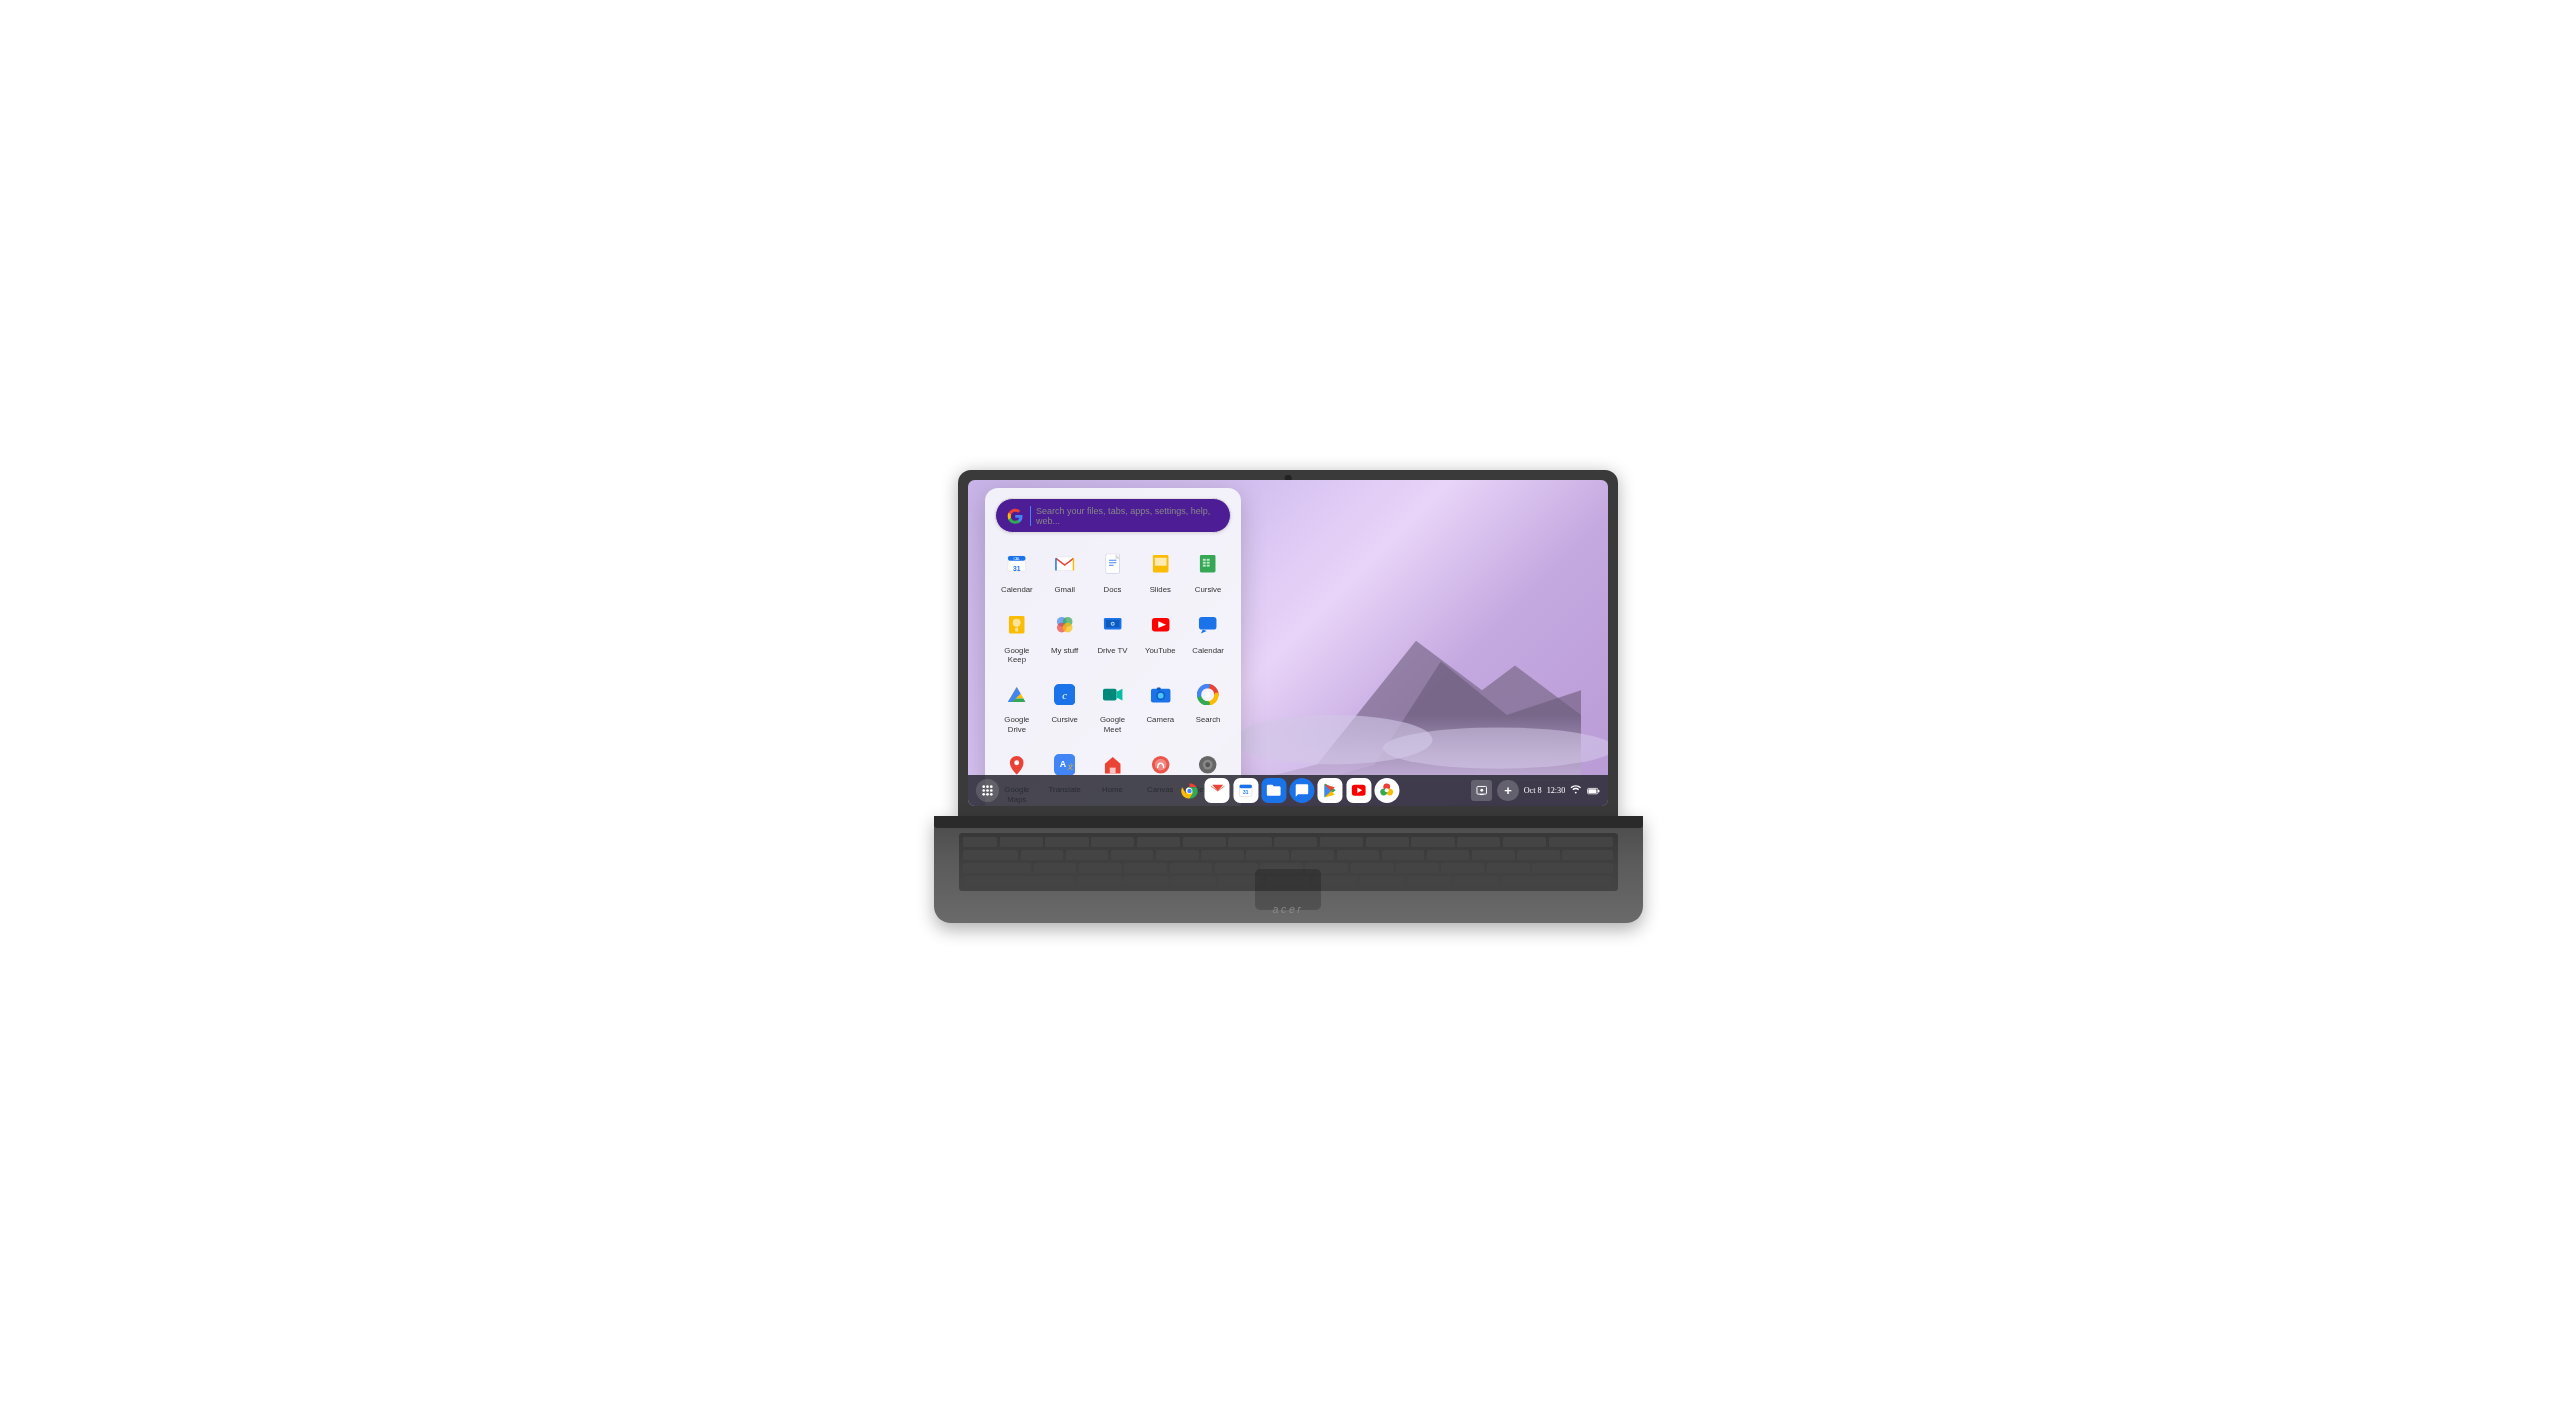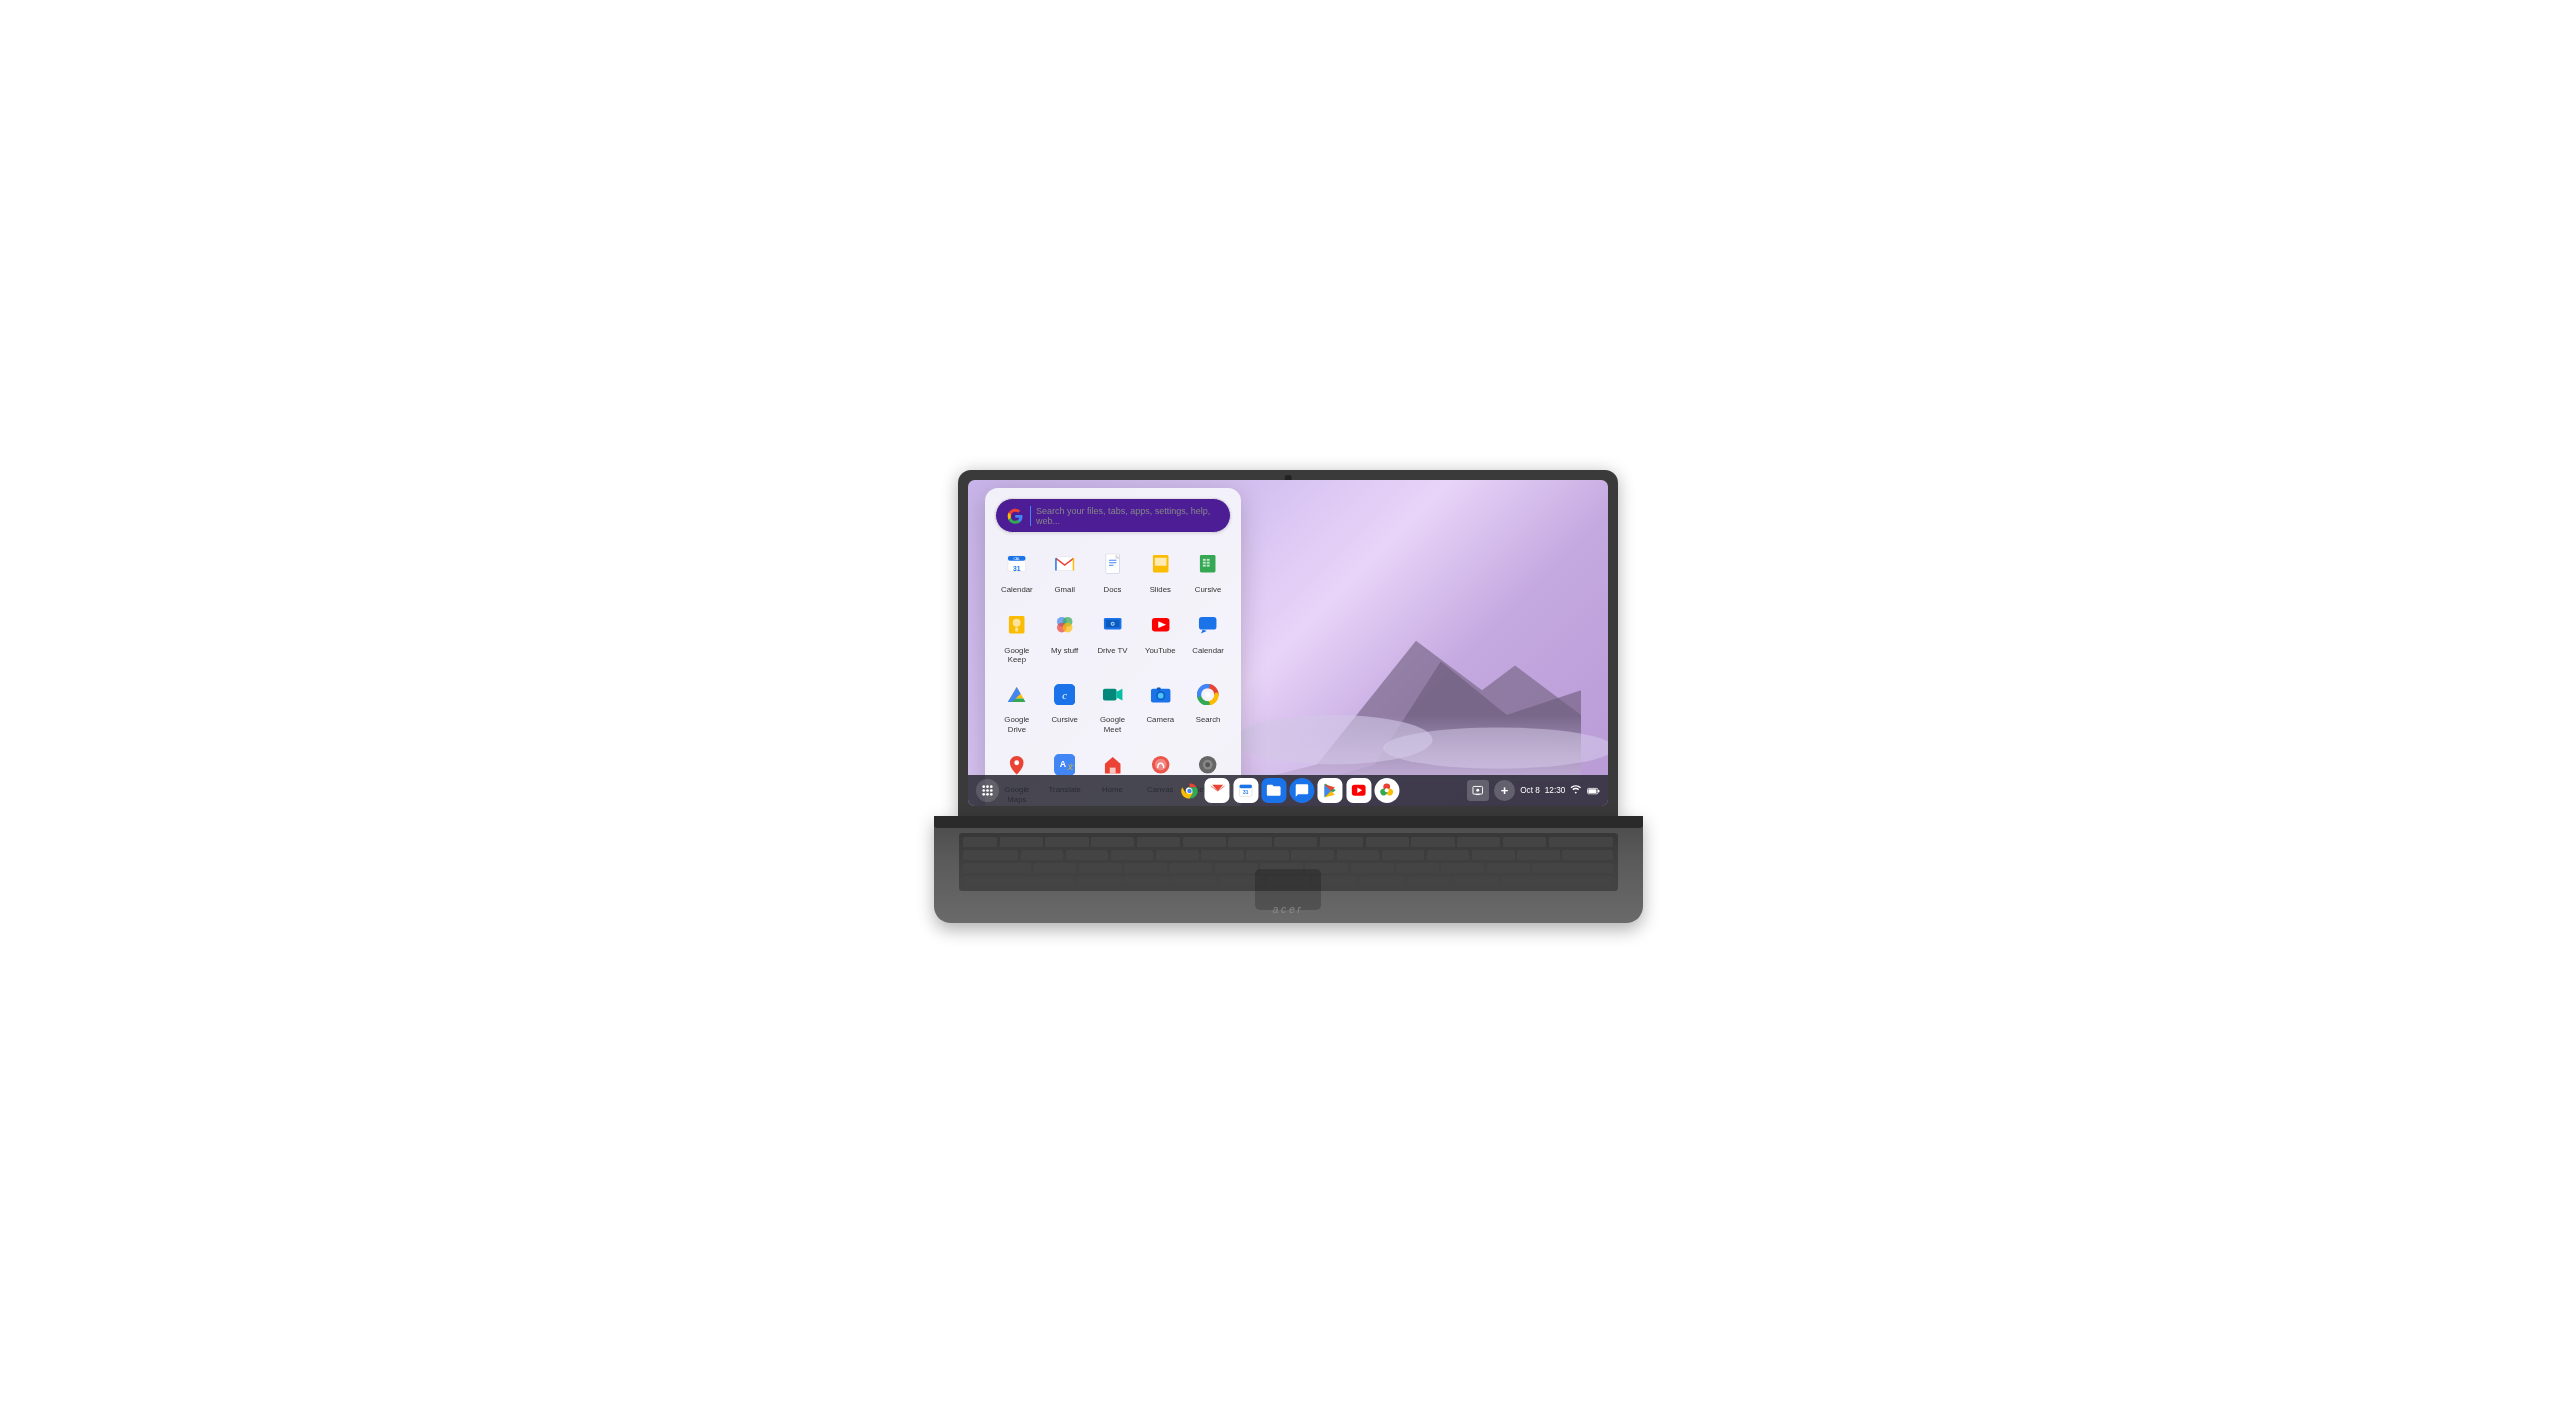--- a/index.html
+++ b/index.html
@@ -192,20 +192,21 @@
       border-radius: 50%;
       display: flex;
       align-items: center;
       justify-content: center;
       cursor: pointer;
     }
 
     .status-text {
       color: white;
       font-size: 8.2px;
+      font-family: Liberation Serif, serif;
     }
 
     
     .laptop-bottom {
       position: absolute;
       top: 346px;
       left: 16.5px;
       right: 16.5px;
       height: 107px;
       background: linear-gradient(180deg, #4a4a4a 0%, #5a5a5a 40%, #6a6a6a 100%);

